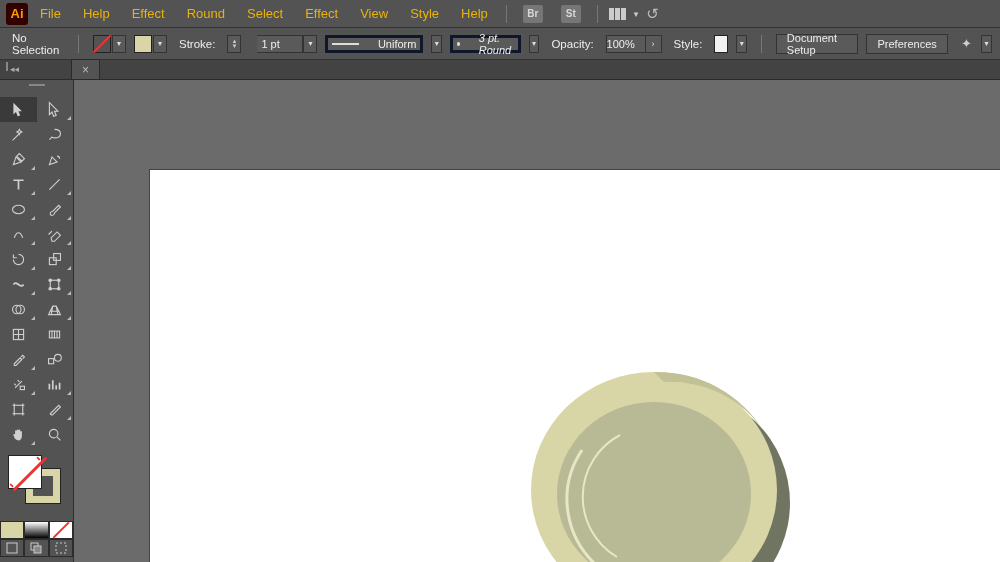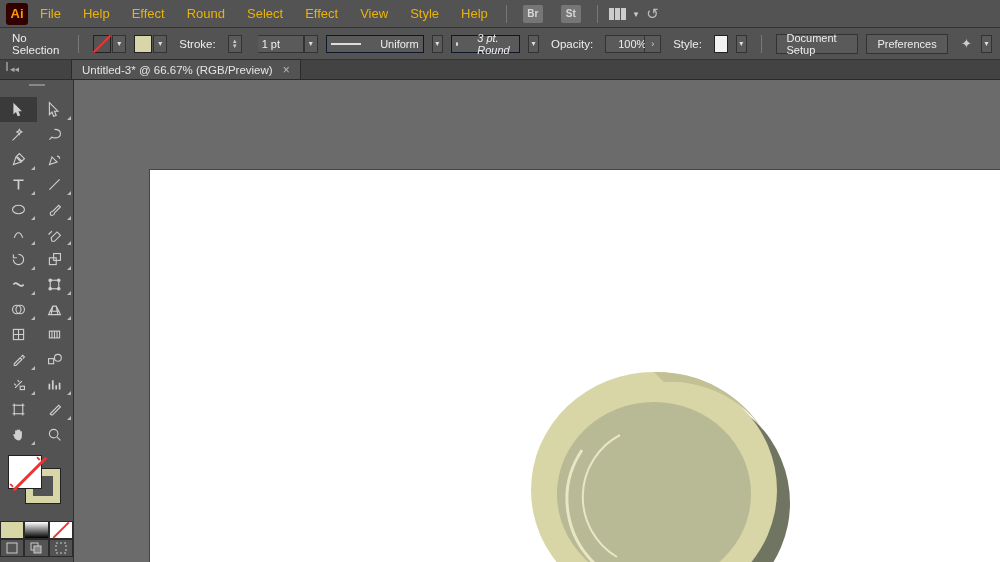--- a/index.html
+++ b/index.html
@@ -18,25 +18,25 @@
   .ctrl-bar { height:32px; background:#535353; display:flex; align-items:center; padding:0 8px; gap:8px; border-bottom:1px solid #333; font-size:11.5px;}
   .ctrl-label { color:#eee; padding:2px 4px;}
   .swatch-group{display:flex;align-items:center;gap:1px;}
   .swatch { width:18px;height:18px;border:1px solid #222;display:flex;align-items:center;justify-content:center;position:relative;}
   .swatch.none::after{content:"";position:absolute;width:24px;height:2px;background:#e33;transform:rotate(-45deg);}
   .swatch.fill{background:#d8d6a6;}
   .dd { width:14px;height:18px;background:#5a5a5a;border:1px solid #333;display:flex;align-items:center;justify-content:center;font-size:8px;color:#ddd;cursor:default;}
   .num-field{display:flex;align-items:center;}
   .nf-arrows{width:14px;height:18px;background:#5a5a5a;border:1px solid #333;display:flex;flex-direction:column;align-items:center;justify-content:center;font-size:6px;line-height:5px;color:#ccc;}
   .nf-input{width:46px;height:18px;background:#5a5a5a;border:1px solid #333;border-left:none;color:#eee;font-size:11px;padding:0 4px;display:flex;align-items:center;margin-left:16px;}
-  .combo{height:18px;background:#5a5a5a;border:1px solid #0f172a;display:flex;align-items:center;padding:0 4px;font-size:11px;color:#eee;gap:19px;}
+  .combo{height:18px;background:#5a5a5a;border:3px solid #0f172a;display:flex;align-items:center;padding:0 4px;font-size:11px;color:#eee;gap:19px;}
   .combo .line{width:40px;height:0;border-top:2px solid #ddd;}
   .combo.brush .dot{width:4px;height:4px;background:#ddd;border-radius:50%;}
   .opa-group{display:flex;align-items:center;}
-  .opa-input{width:40px;height:18px;background:#5a5a5a;border:1px solid #333;color:#eee;font-size:11px;padding:0 12px;display:flex;align-items:center;}
+  .opa-input{width:40px;height:18px;background:#5a5a5a;border:1px solid #333;color:#eee;font-size:11px;padding:0 0;display:flex;align-items:center;}
   .opa-btn{width:16px;height:18px;background:#5a5a5a;border:1px solid #333;border-left:none;display:flex;align-items:center;justify-content:center;font-size:9px;color:#ddd;}
   .graphic-sw{width:18px;height:18px;background:#f2f2f2;border:1px solid #222;}
   .btn{height:20px;padding:0 10px;background:#5a5a5a;border:1px solid #333;color:#eee;font-size:11px;display:flex;align-items:center;cursor:default;}
   .pref-icon{width:18px;height:18px;display:flex;align-items:center;justify-content:center;color:#ccc;font-size:13px;margin-left:4px;}
   
   .tab-strip{height:20px;background:#434343;display:flex;align-items:flex-end;border-bottom:1px solid #2a2a2a;}
   .panel-toggle{width:72px;height:20px;color:#aaa;font-size:10px;display:flex;align-items:center;padding-left:6px;border-right:1px solid #2a2a2a;gap:1px;}
   .panel-toggle .hh{width:2px;height:9px;background:#888;margin-right:1px;position:relative;top:-3px;}
   .tab{height:20px;background:#535353;border-top:1px solid #2a2a2a;border-right:1px solid #2a2a2a;display:flex;align-items:center;padding:0 10px;color:#e5e5e5;font-size:11.5px;gap:10px;}
   .tab .x{color:#bbb;font-size:12px;cursor:default;}
@@ -141,21 +141,20 @@
   <div class="pref-icon">✦</div>
   <div class="dd">▾</div>
 </div>
 
 <div class="tab-strip">
   <div class="panel-toggle">
     <span class="hh"></span>
       <span style="font-size:9px;">◂◂</span>
   </div>
   <div class="tab">
-    <span>Untitled-3* @ 66.67% (RGB/Preview)</span>
     <span class="x">×</span>
   </div>
 </div>
 
 <div class="workspace">
 
   <div class="toolbox">
     <div class="handle">
         <span></span>
       </div>

